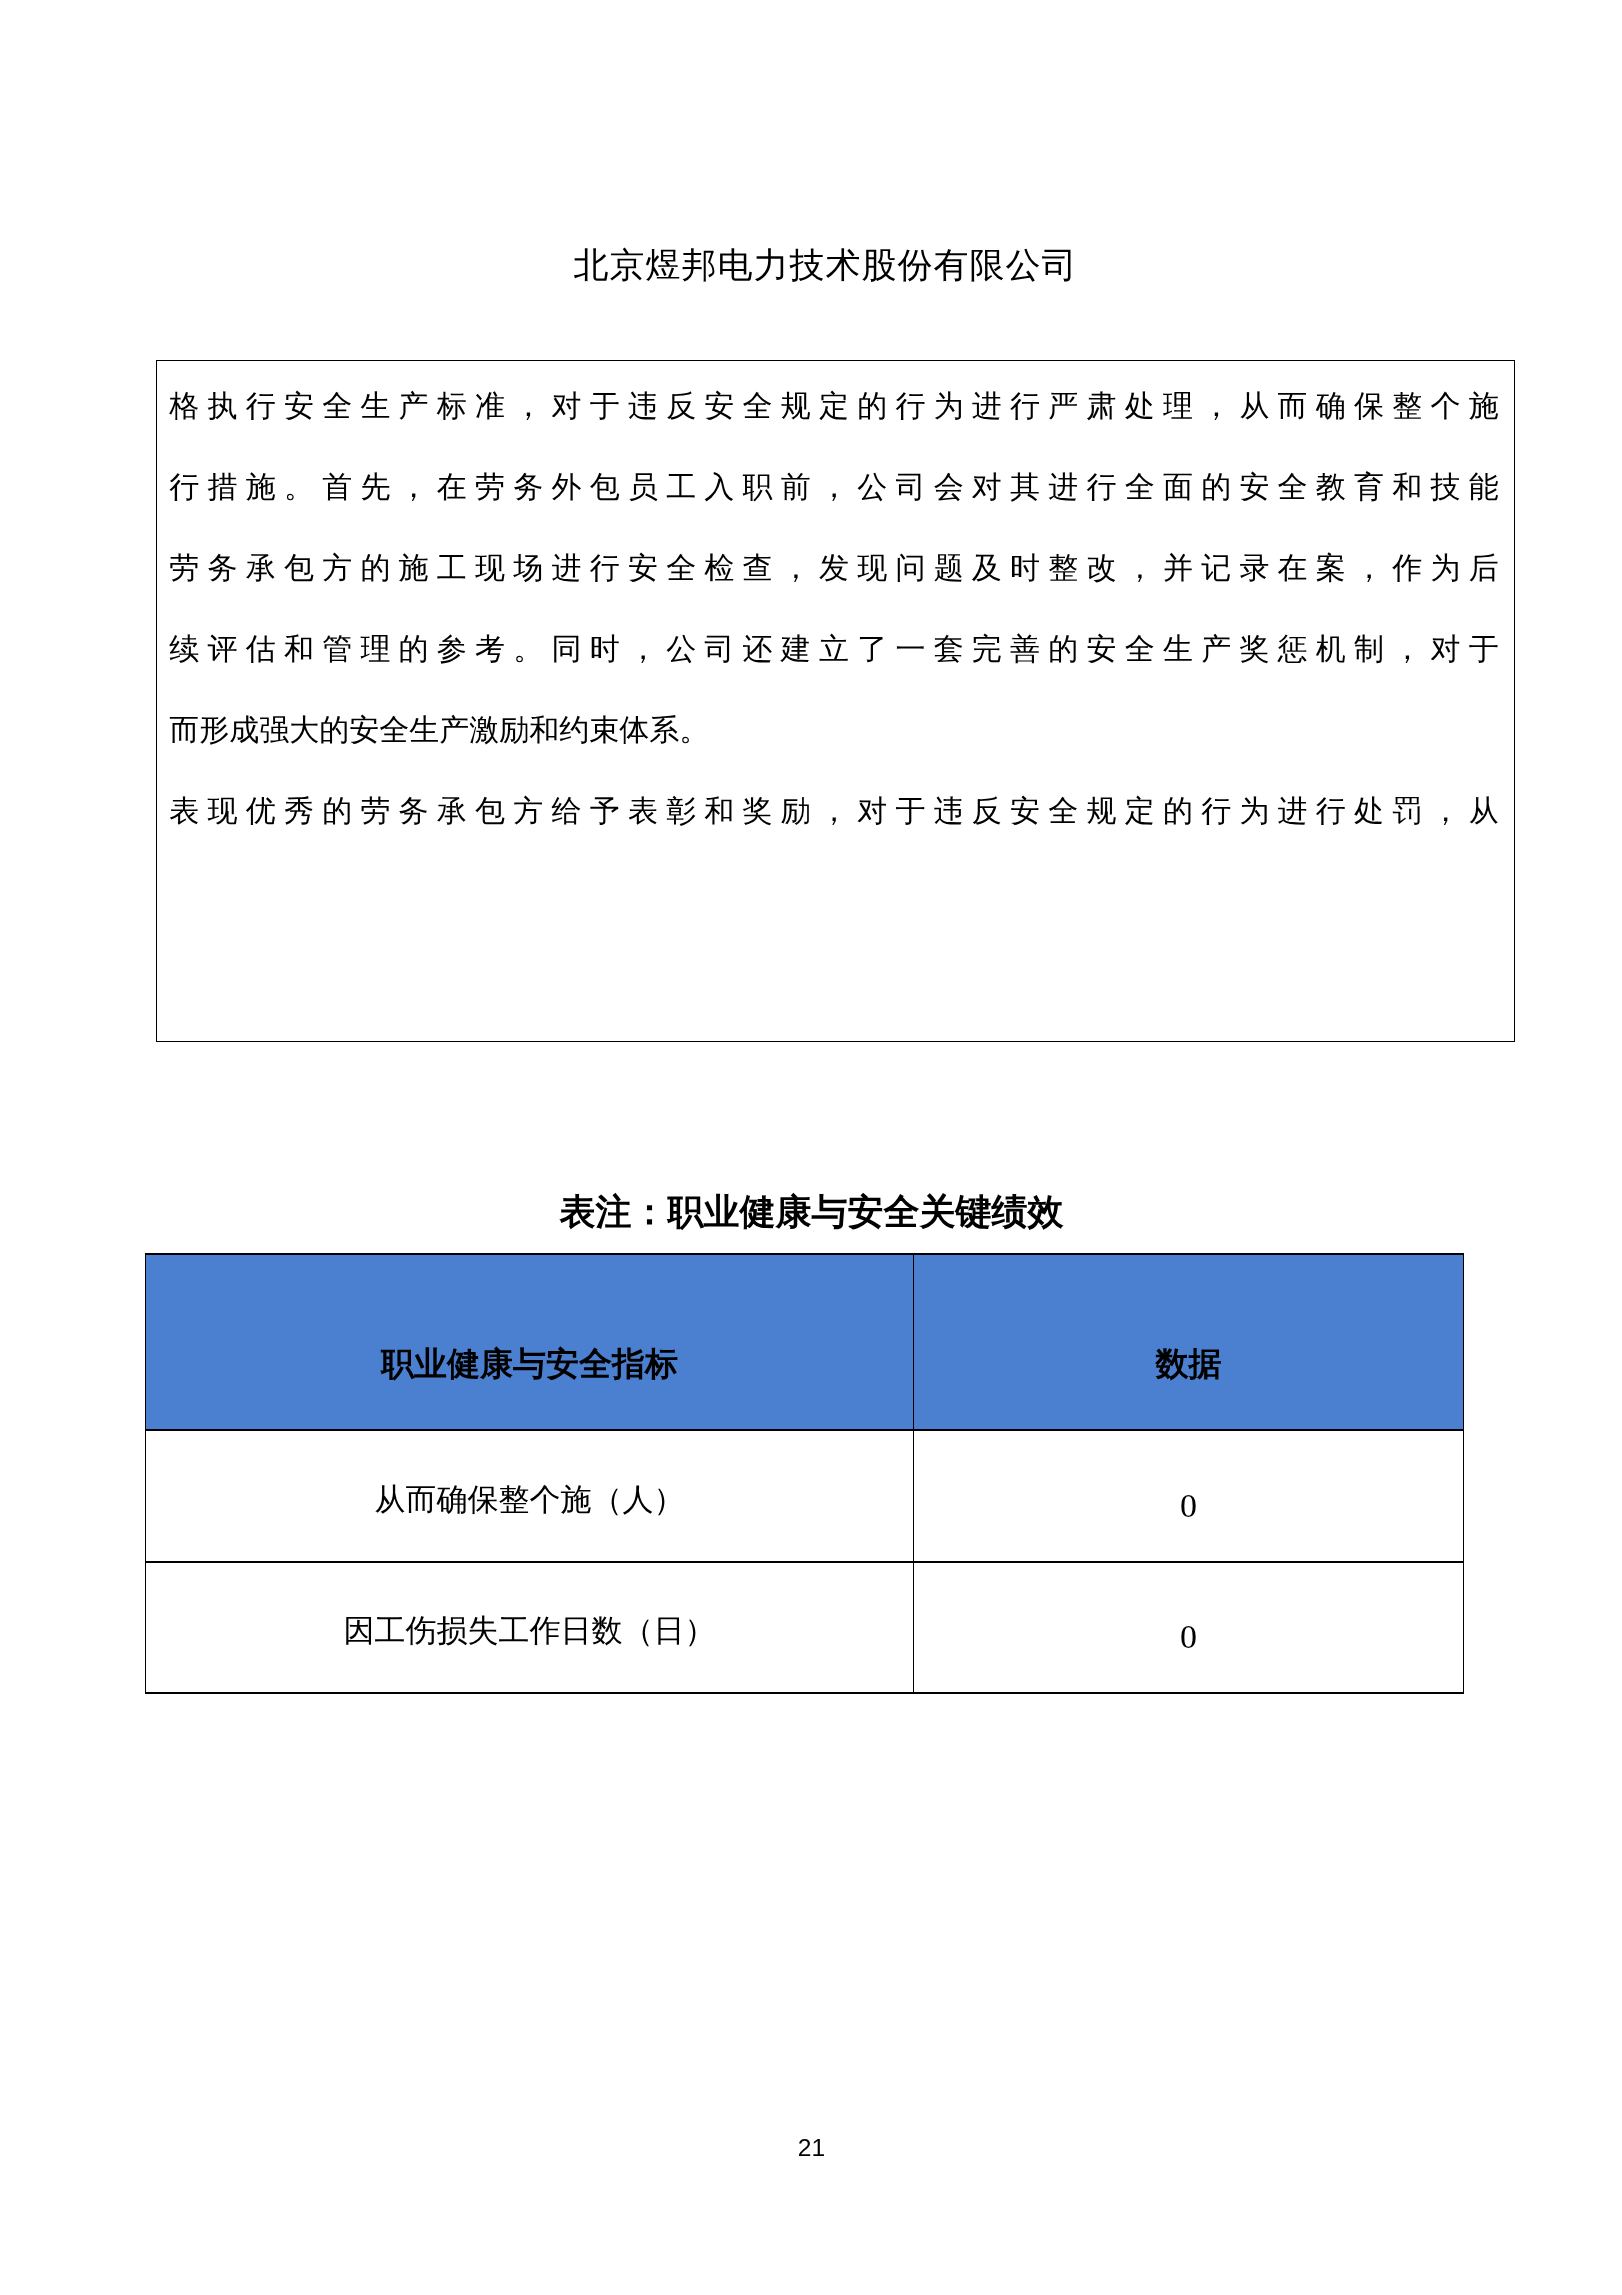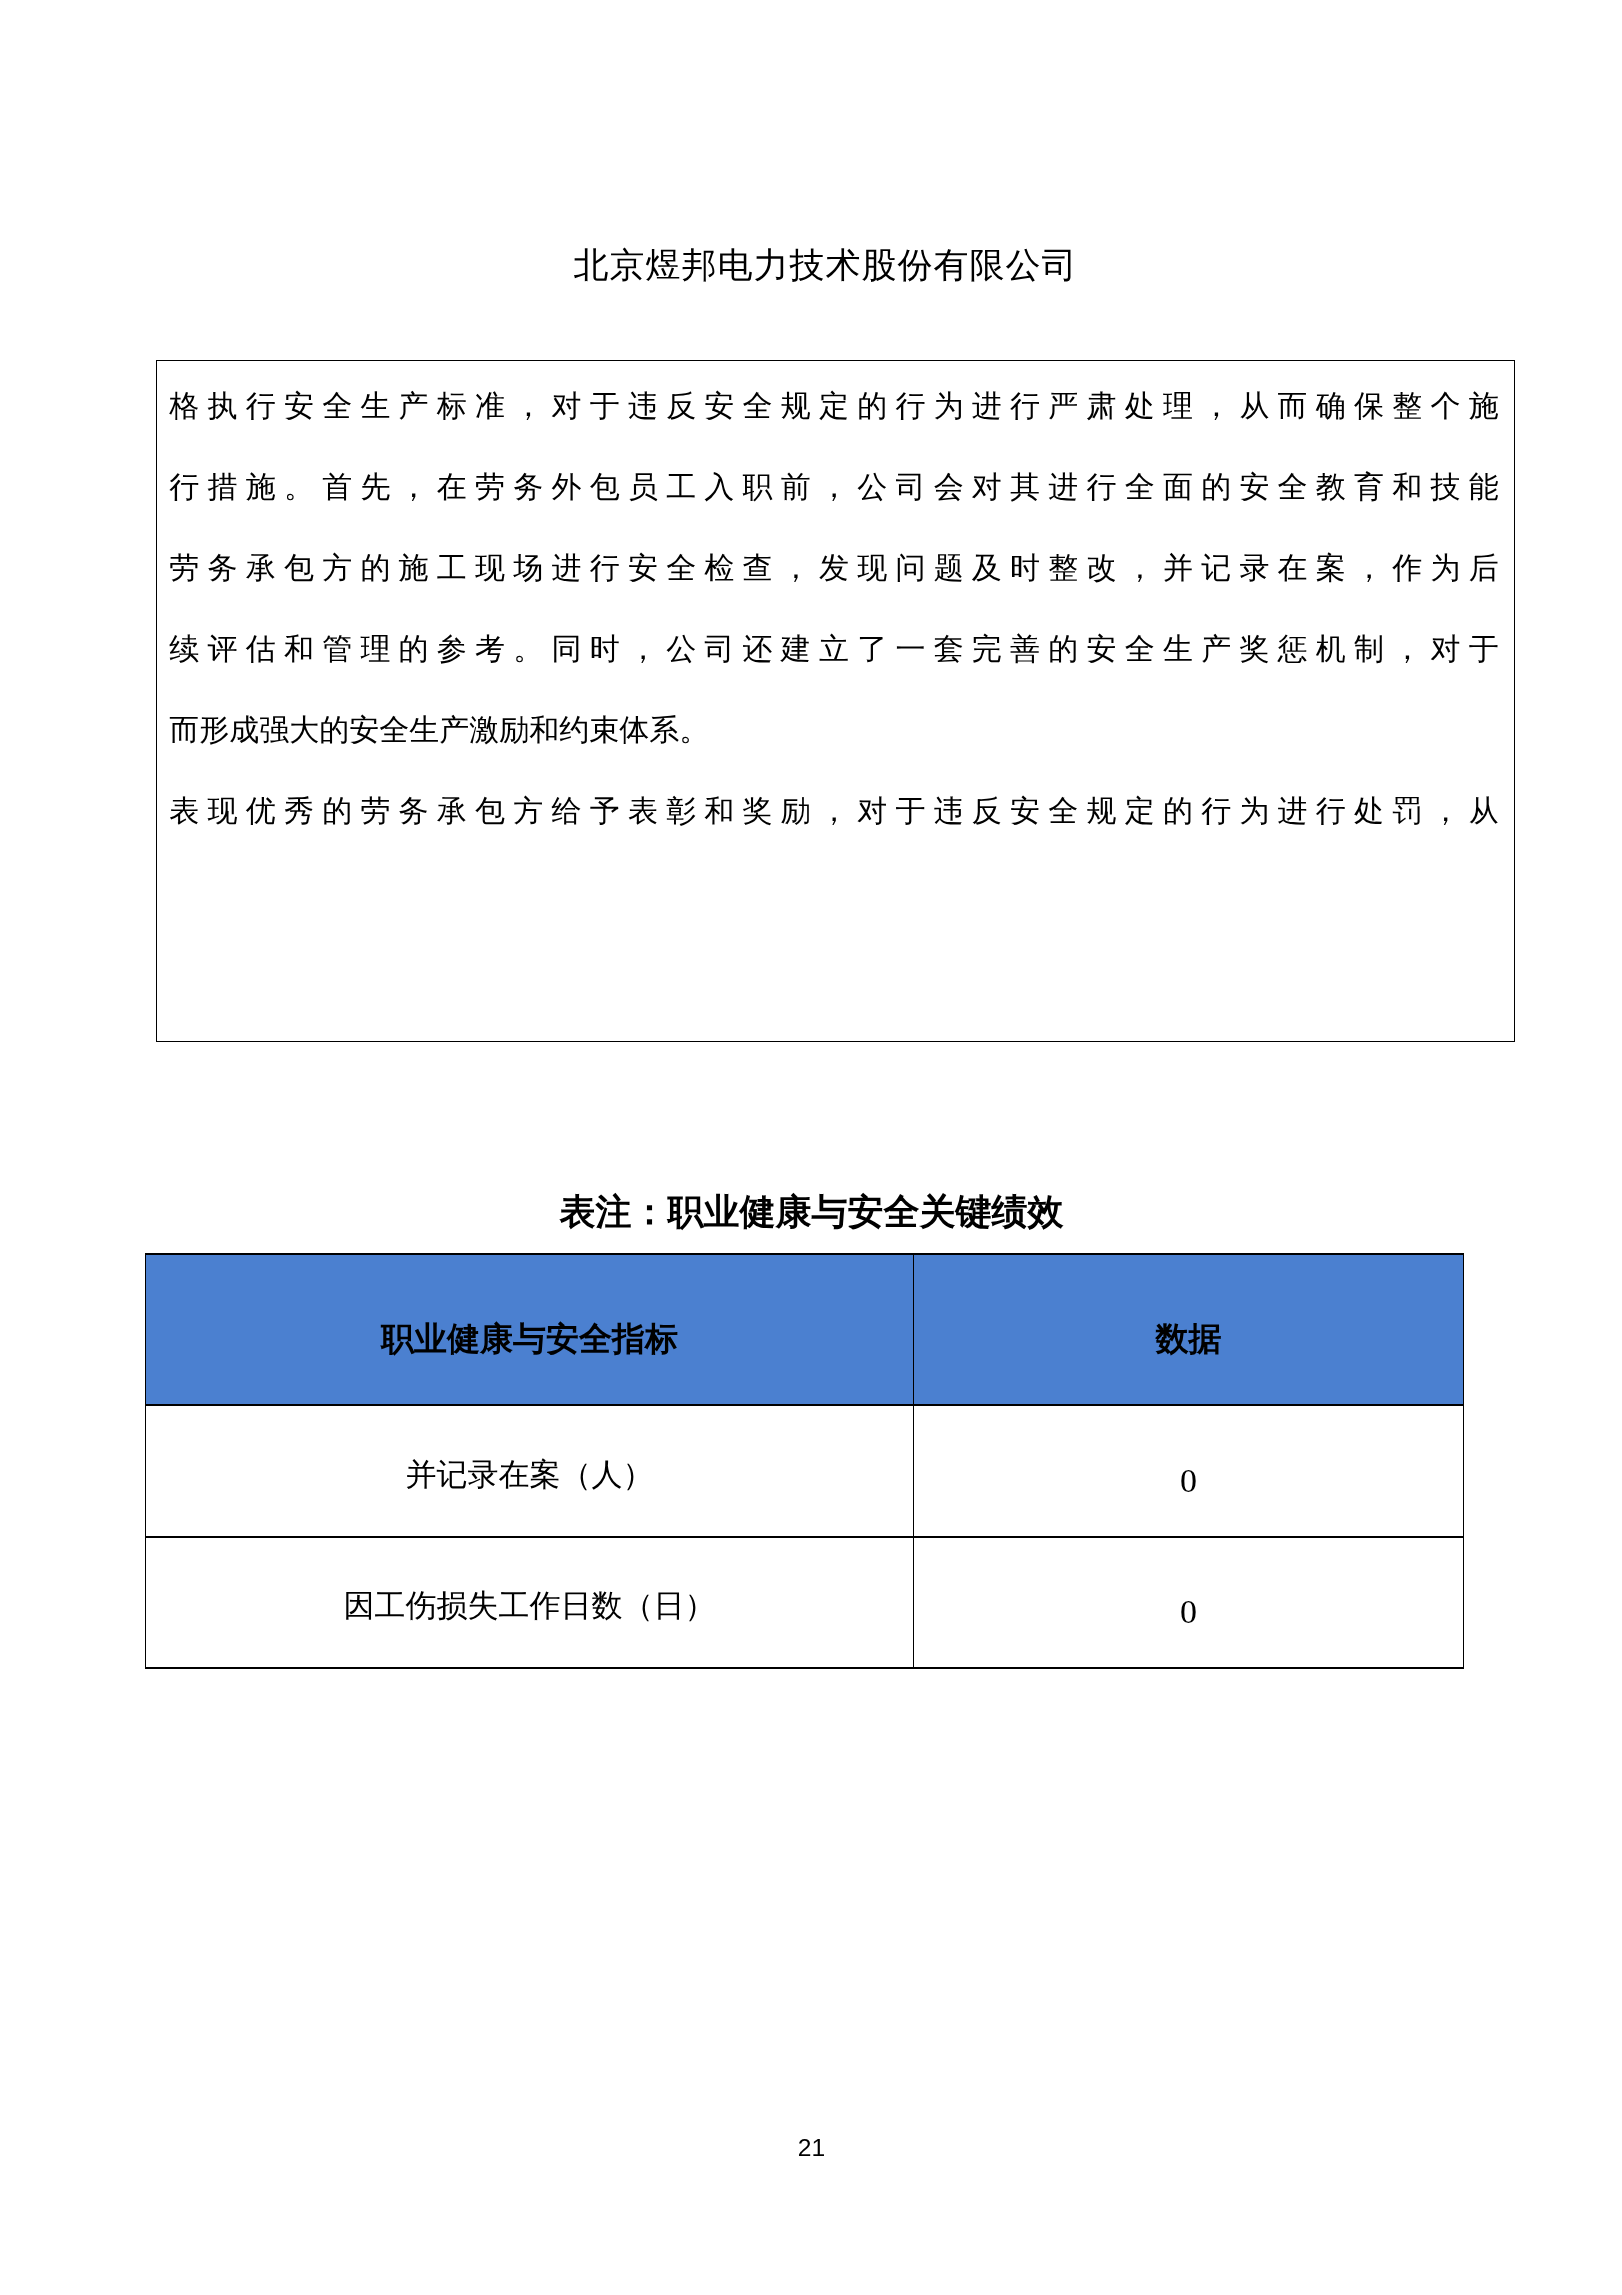--- a/index.html
+++ b/index.html
@@ -74,21 +74,21 @@
     vertical-align: middle;
     overflow: hidden;
   }
   .kpi-table col.c1 { width: 768px; }
   .kpi-table col.c2 { width: 550px; }
   .kpi-table th {
     height: 128px;
     background: #4B80D0;
     font-weight: bold;
     font-size: 33px;
-    padding-top: 20px;
+    padding-top: 45px;
   }
   .kpi-table td {
     height: 108px;
     font-size: 31px;
     padding-top: 9.2px;
   }
   .kpi-table td.value-cell {
     font-size: 34px;
     padding-top: 20.5px;
   }
@@ -124,21 +124,21 @@
   <colgroup>
       <col class="c1">
       <col class="c2">
     </colgroup>
   <tbody>
       <tr>
     <th>职业健康与安全指标</th>
     <th>数据</th>
   </tr>
   <tr>
-    <td>并记录在案（人）</td>
+    <td>从而确保整个施（人）</td>
     <td class="value-cell">0</td>
   </tr>
   <tr>
     <td>因工伤损失工作日数（日）</td>
     <td class="value-cell">0</td>
   </tr>
 </tbody>
   </table>
 
 <div class="page-number">21</div>

